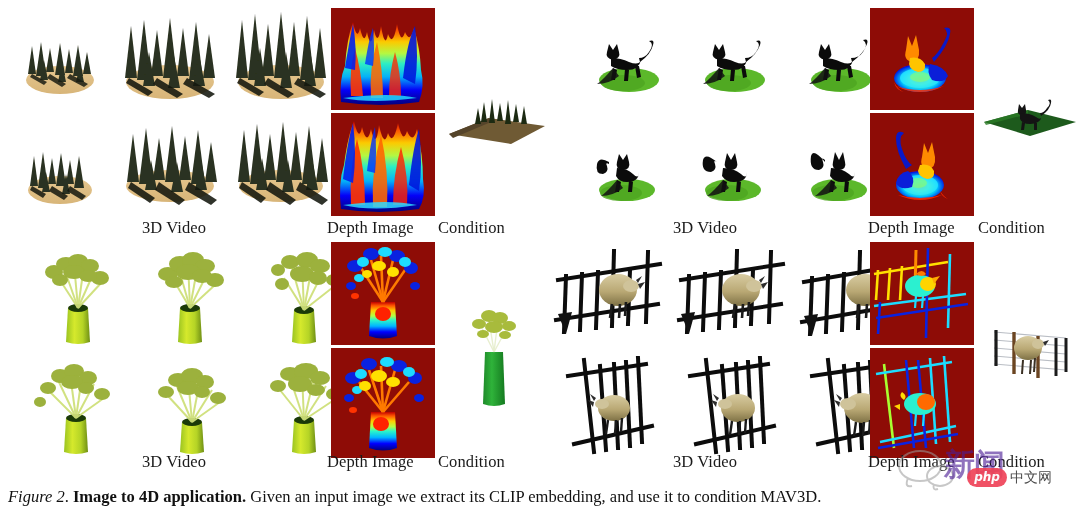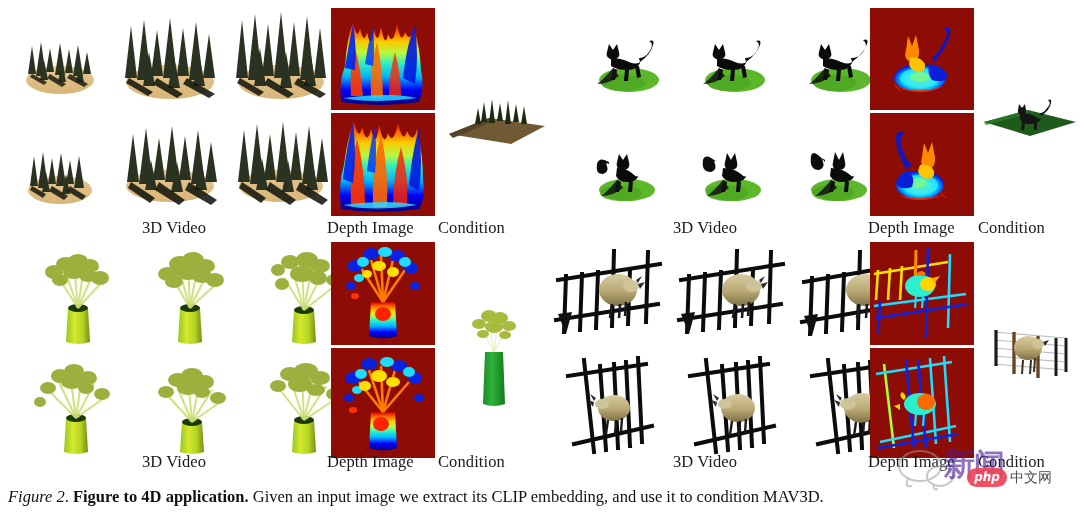--- a/index.html
+++ b/index.html
@@ -939,17 +939,17 @@
       <path d="M12 32 Q8 42 16 40" fill="none" stroke="#9a9a9a" stroke-width="2"></path>
       <ellipse cx="44" cy="30" rx="13" ry="10" fill="none" stroke="#9a9a9a" stroke-width="2"></ellipse>
       <path d="M38 38 Q36 45 42 43" fill="none" stroke="#9a9a9a" stroke-width="2"></path>
     </svg>
   </div>
   <div class="wm wm-cn">新闻</div>
   <div class="wm-php">php</div>
   <div class="wm-zw">中文网</div>
 
   <div class="caption">
-    <span class="fig">Figure 2</span><span>. </span><span class="bold">Figure to 4D application.</span>
+    <span class="fig">Figure 2</span><span>. </span><span class="bold">Image to 4D application.</span>
     <span>Given an input image we extract its CLIP embedding, and use it to condition MAV3D.</span>
   </div>
 
 </div>
 
 </body></html>

